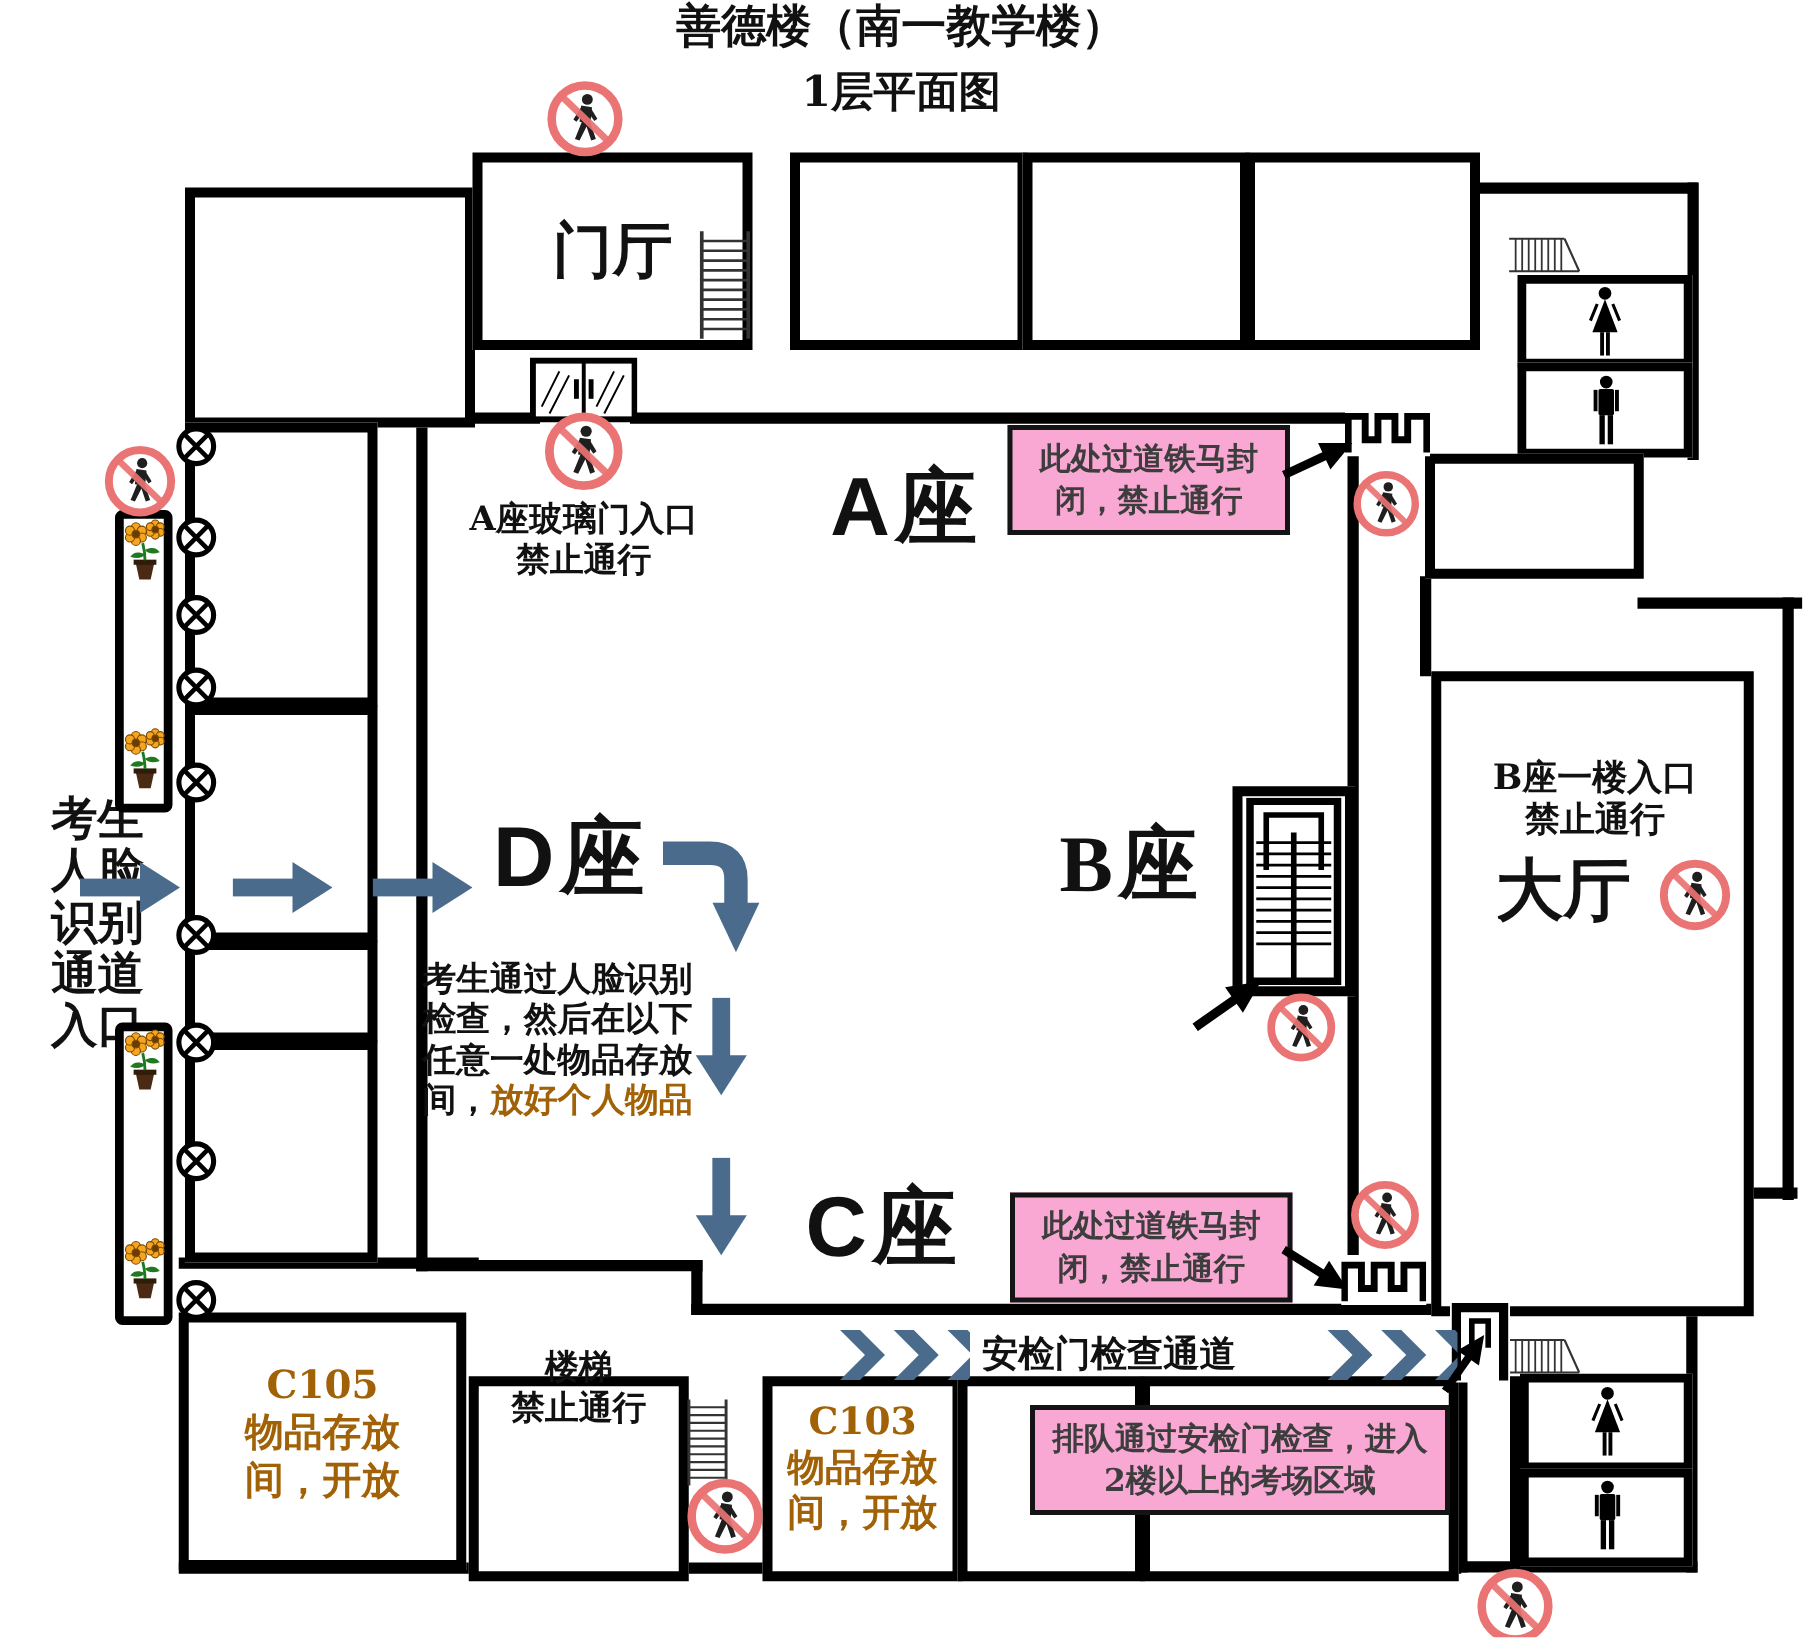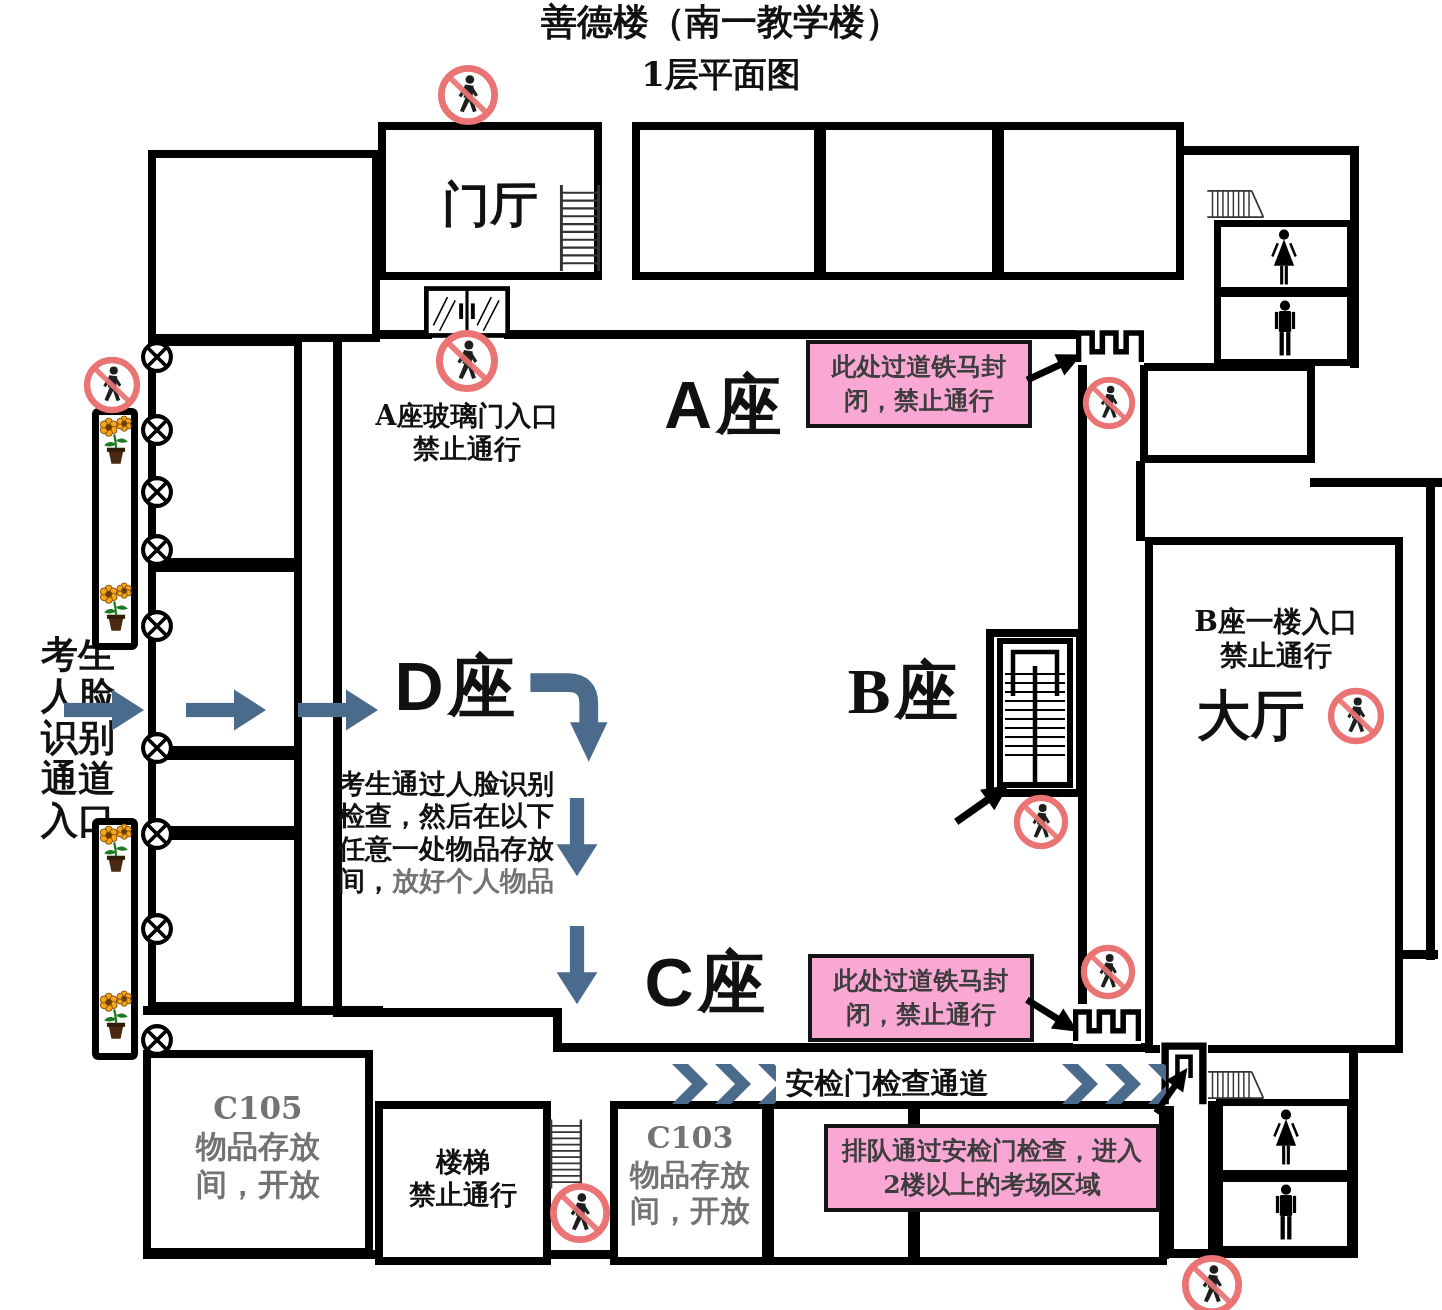--- a/index.html
+++ b/index.html
@@ -3,23 +3,23 @@
 <meta charset="utf-8">
 <style>
   html,body{margin:0;padding:0;background:#fff;}
   #plan{position:relative;width:1442px;height:1310px;background:#fff;overflow:hidden;
         font-family:"DejaVu Serif","Liberation Serif",serif;color:#111;}
   .w{position:absolute;background:#000;}
   .room{position:absolute;border:8px solid #000;background:#fff;box-sizing:border-box;}
   .room.b7{border-width:7px;}
   .icon{position:absolute;}
   .lbl{position:absolute;white-space:pre-line;text-align:center;font-weight:bold;line-height:1.22;}
-  .sans{font-family:Liberation Serif, serif;}
+  .sans{font-family:Liberation Mono, monospace;}
   .big{font-family:"Liberation Sans","DejaVu Sans",sans-serif;font-weight:600;letter-spacing:4px;line-height:1;}
-  .red{color:#737373;}
+  .red{color:#a16207;}
   .callout{position:absolute;background:#f9a8d4;border:4px solid #141414;color:#3d3d3d;
            font-weight:bold;text-align:center;white-space:pre-line;box-sizing:border-box;
            padding:6px 8px;line-height:1.35;z-index:6;}
   .blue{color:#4a6b8c;}
   .z5{z-index:5;} .z6{z-index:6;} .z3{z-index:3;} .z2{z-index:2;}
 </style>
 </head>
 <body>
 
 <div id="plan">
@@ -198,21 +198,21 @@
   <div class="lbl z2" style="left:92px;top:487px;width:46px;font-size:31px;line-height:1.35;">花
 坛</div>
   <div class="lbl z2" style="left:92px;top:896px;width:46px;font-size:31px;line-height:1.35;">花
 坛</div>
   <div class="lbl red z2" style="left:155px;top:1090px;width:206px;font-size:31px;">C105
 物品存放
 间，开放</div>
   <div class="lbl red z2" style="left:618px;top:1120px;width:144px;font-size:30px;">C103
 物品存放
 间，开放</div>
-  <div class="lbl z2" style="left:385px;top:1146px;width:156px;font-size:27px;">楼梯
+  <div class="lbl z2" style="left:385px;top:1078px;width:156px;font-size:27px;">楼梯
 禁止通行</div>
   <div class="lbl z2" style="left:776px;top:1066px;width:222px;font-size:29px;">安检门检查通道</div>
 
   <div class="lbl z2" style="left:336px;top:768px;width:220px;font-size:27px;line-height:1.2;text-align:center;"><span>考生通过人脸识别检查，然后在以下任意一处物品存放间，</span><span class="red">放好个人物品</span></div>
 
   <div class="callout" style="left:806px;top:340px;width:226px;font-size:25px;">此处过道铁马封
 闭，禁止通行</div>
   <div class="callout" style="left:808px;top:954px;width:226px;font-size:25px;">此处过道铁马封
 闭，禁止通行</div>
   <div class="callout" style="left:824px;top:1124px;width:336px;font-size:25px;text-align:center;">排队通过安检门检查，进入

